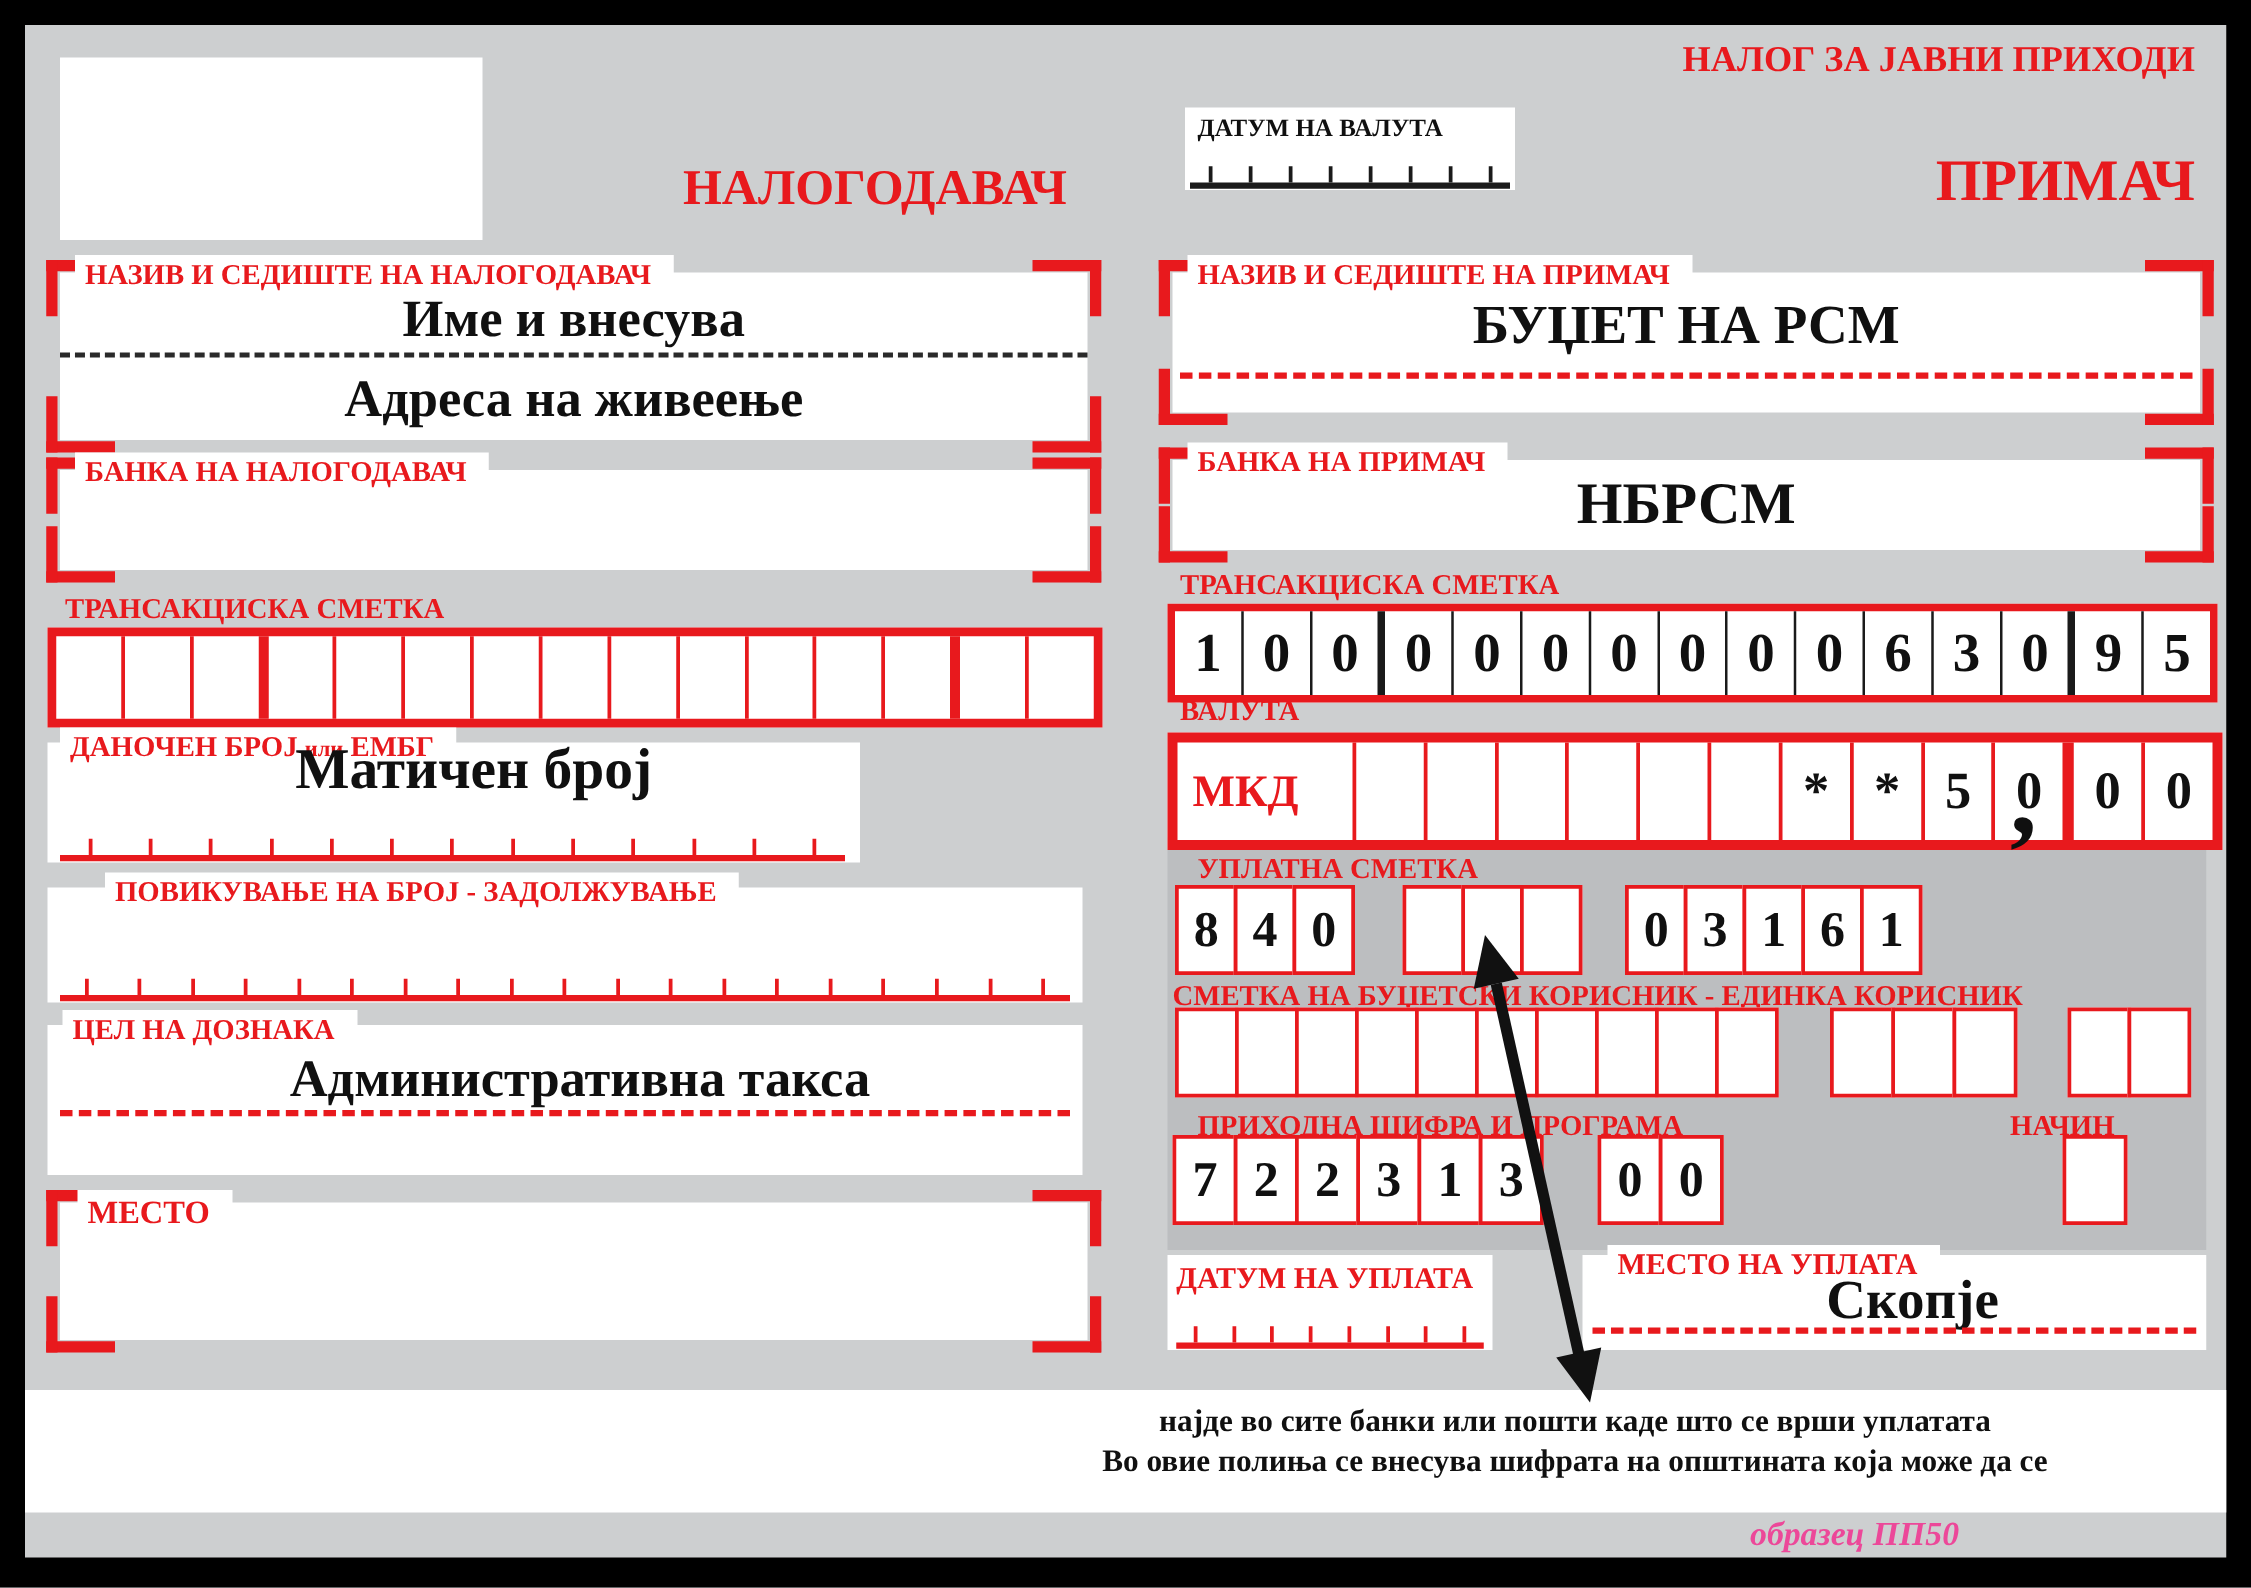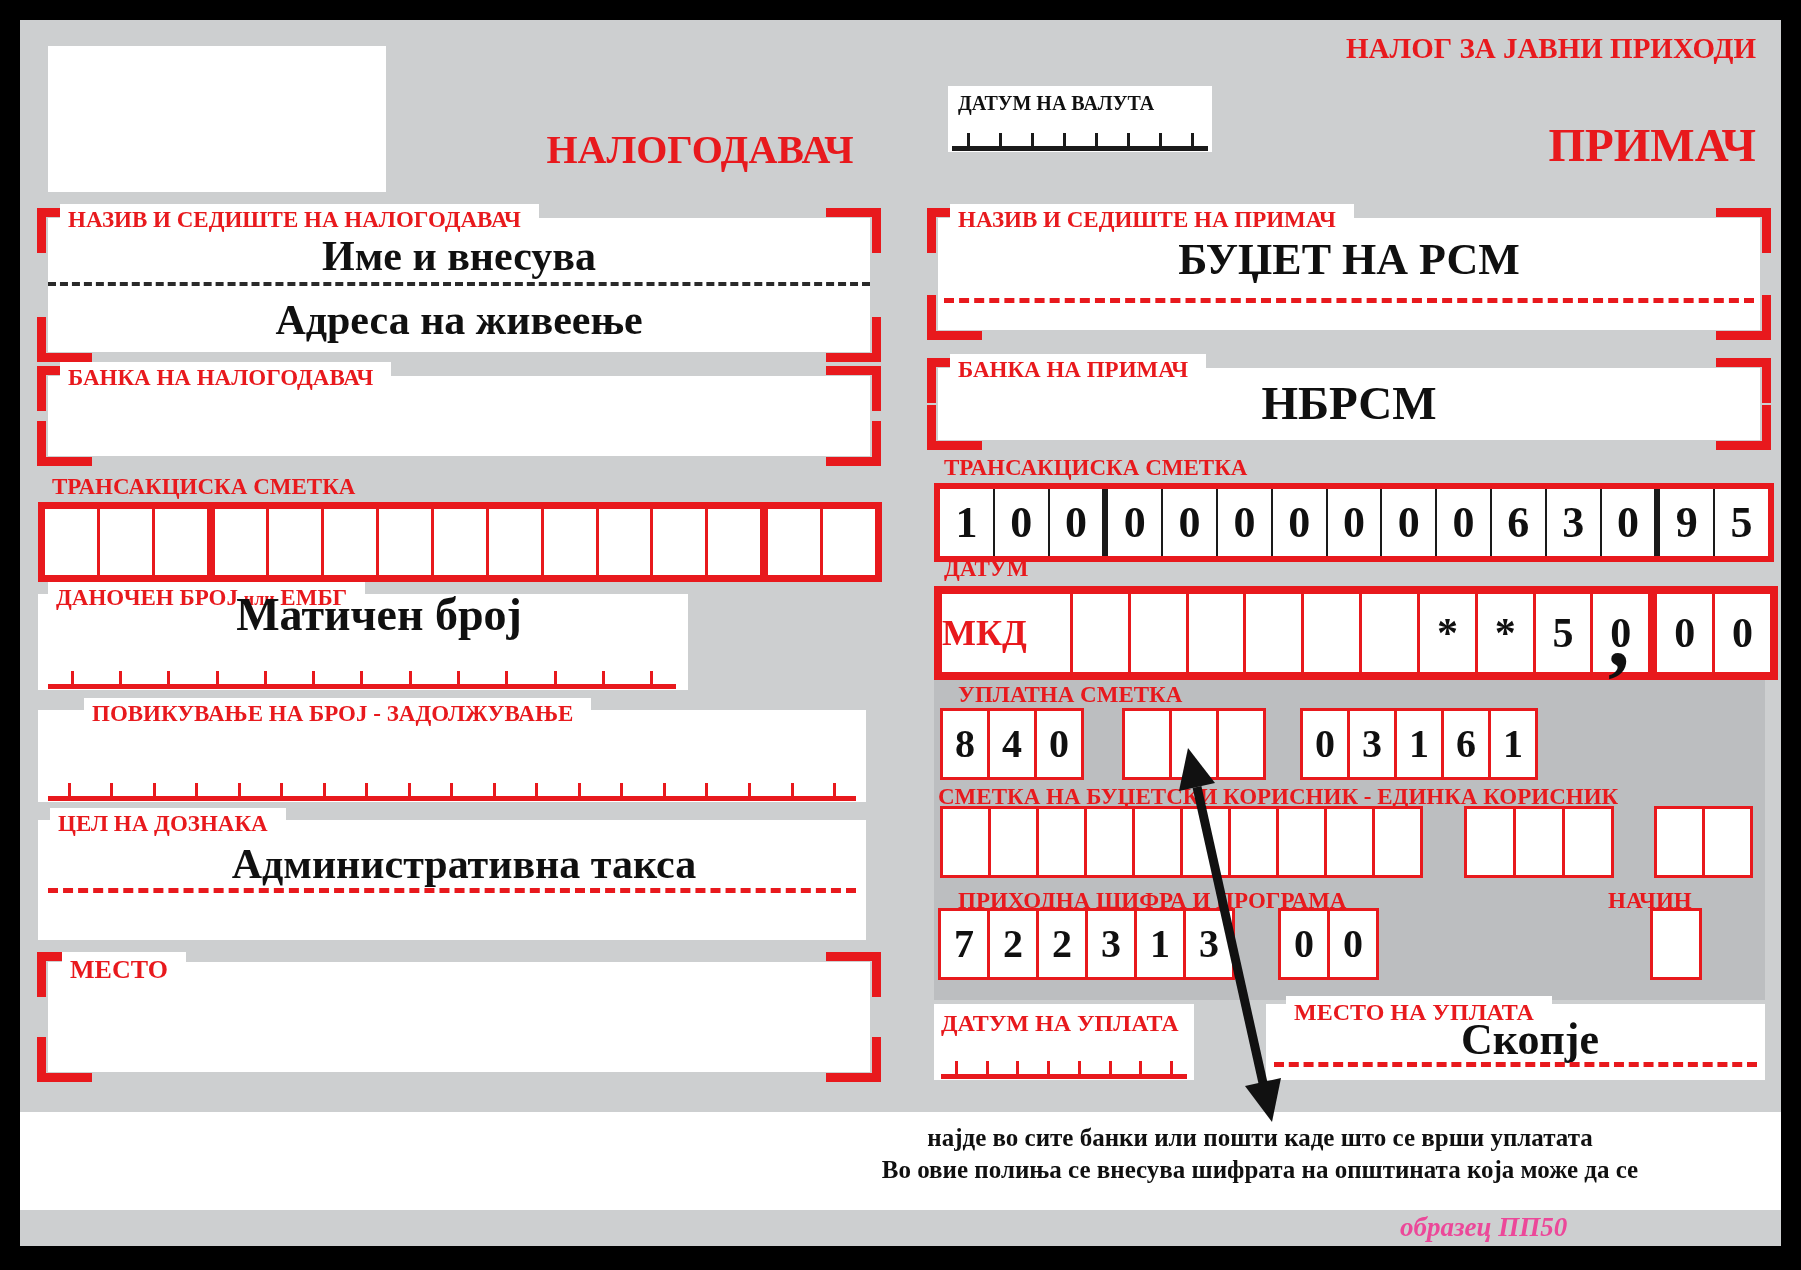--- a/index.html
+++ b/index.html
@@ -30,21 +30,21 @@
                  font-size:42px;line-height:1;color:#101010}
   .trL{border:7px solid #e8191d}
   .trL .cell{border-left:3px solid #e8191d}
   .trL .cell:first-child{border-left:none}
   .trL .cell.sep{border-left-width:8px}
   .trR{border:6px solid #e8191d}
   .trR .cell{border-left:2px solid #1a1a1a;font-size:44px}
   .trR .cell:first-child{border-left:none}
   .trR .cell.sep{border-left-width:6px}
   .mkdrow{border:8px solid #e8191d}
-  .mkdrow .mkd-label{width:128px;display:flex;align-items:center;
+  .mkdrow .mkd-label{width:128px;display:flex;align-items:center;padding-left:12px;
                      color:#e8191d;font-size:36px}
   .mkdrow .cells{flex:1;display:flex}
   .mkdrow .cell{border-left:3px solid #e8191d}
   .mkdrow .cell.sep{border-left-width:9px}
   
   .pcells{position:absolute;display:flex}
   .pcells .cell{height:66px;background:#fff;border:3px solid #e8191d;margin-left:-3px;
                 display:flex;align-items:center;justify-content:center;
                 font-size:40px;line-height:1;color:#101010}
   .pcells .cell:first-child{margin-left:0}
@@ -159,21 +159,21 @@
     <div class="cell">0</div>
     <div class="cell">0</div>
     <div class="cell">0</div>
     <div class="cell">6</div>
     <div class="cell">3</div>
     <div class="cell">0</div>
     <div class="cell sep">9</div>
     <div class="cell">5</div>
   </div>
 
-<div class="rlabel" style="left:944px;top:556px">ДАТУМ</div>
+<div class="rlabel" style="left:944px;top:556px">ВАЛУТА</div>
 <div class="cellrow mkdrow" style="left:934px;top:586px;width:828px;height:78px">
   <div class="mkd-label">МКД</div>
   <div class="cells">
       <div class="cell"></div>
       <div class="cell"></div>
       <div class="cell"></div>
       <div class="cell"></div>
       <div class="cell"></div>
       <div class="cell"></div>
       <div class="cell">*</div>

